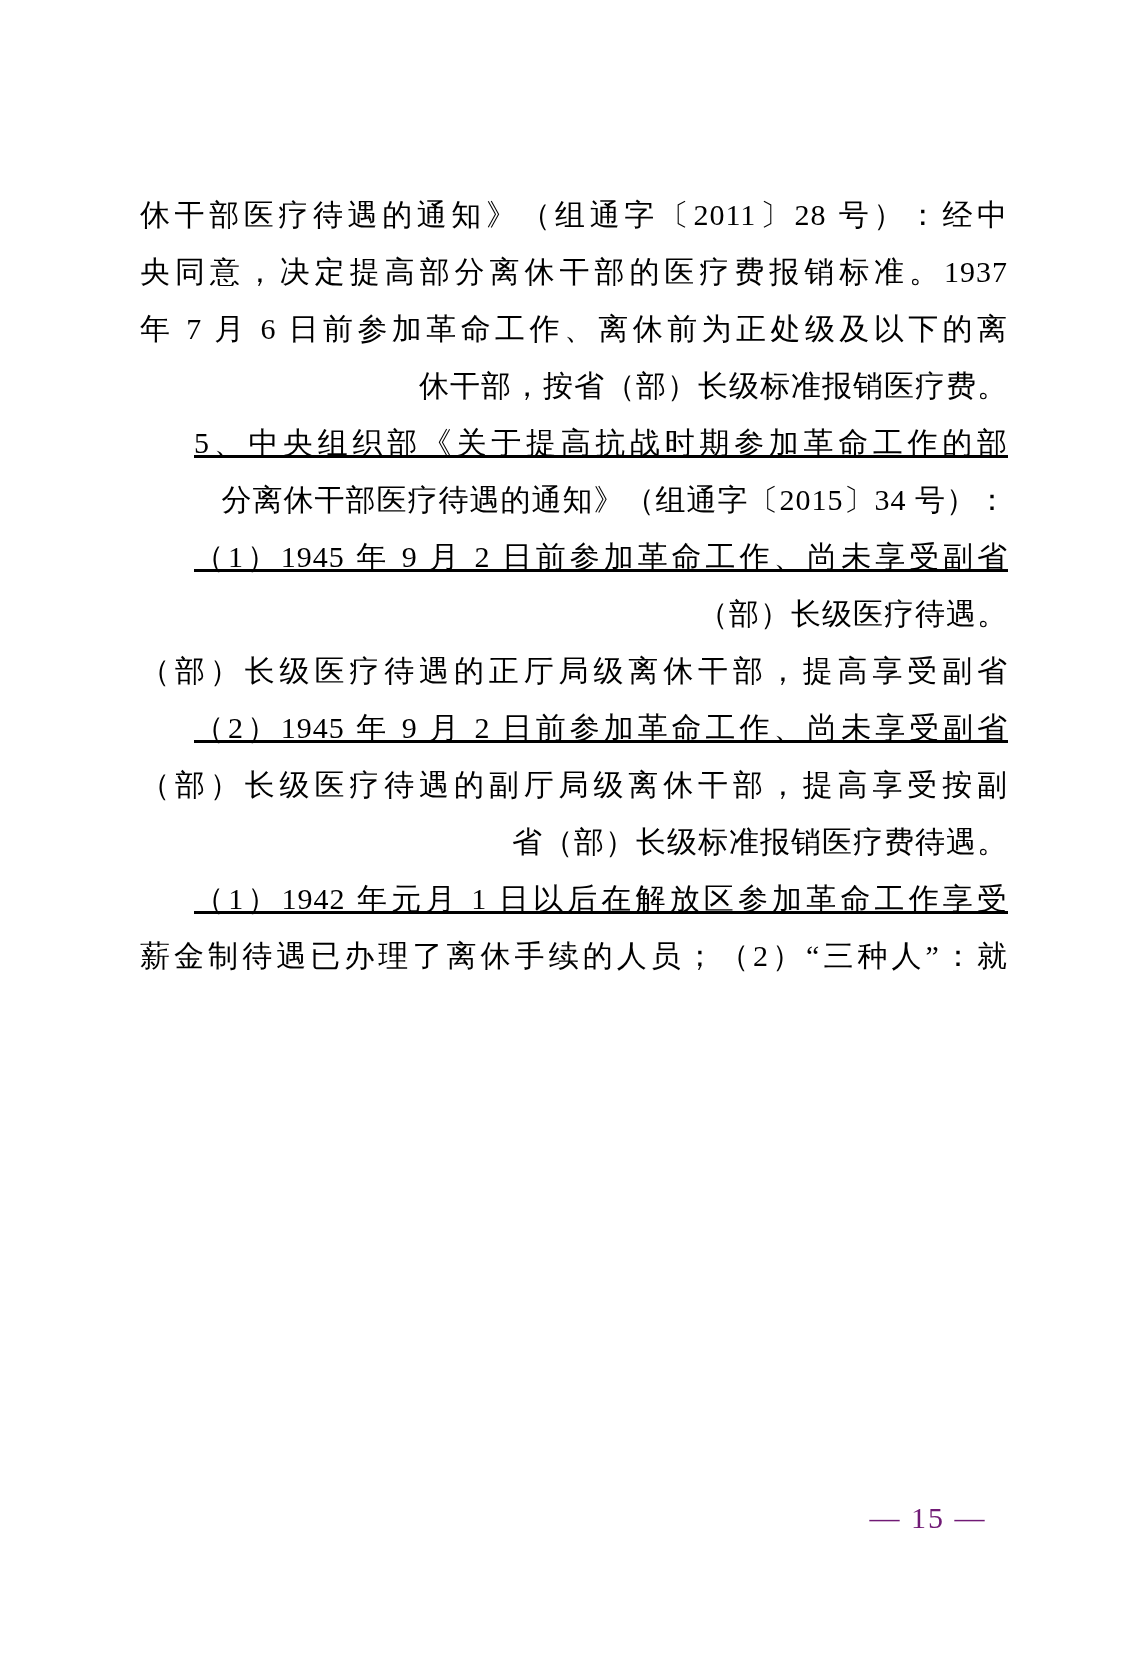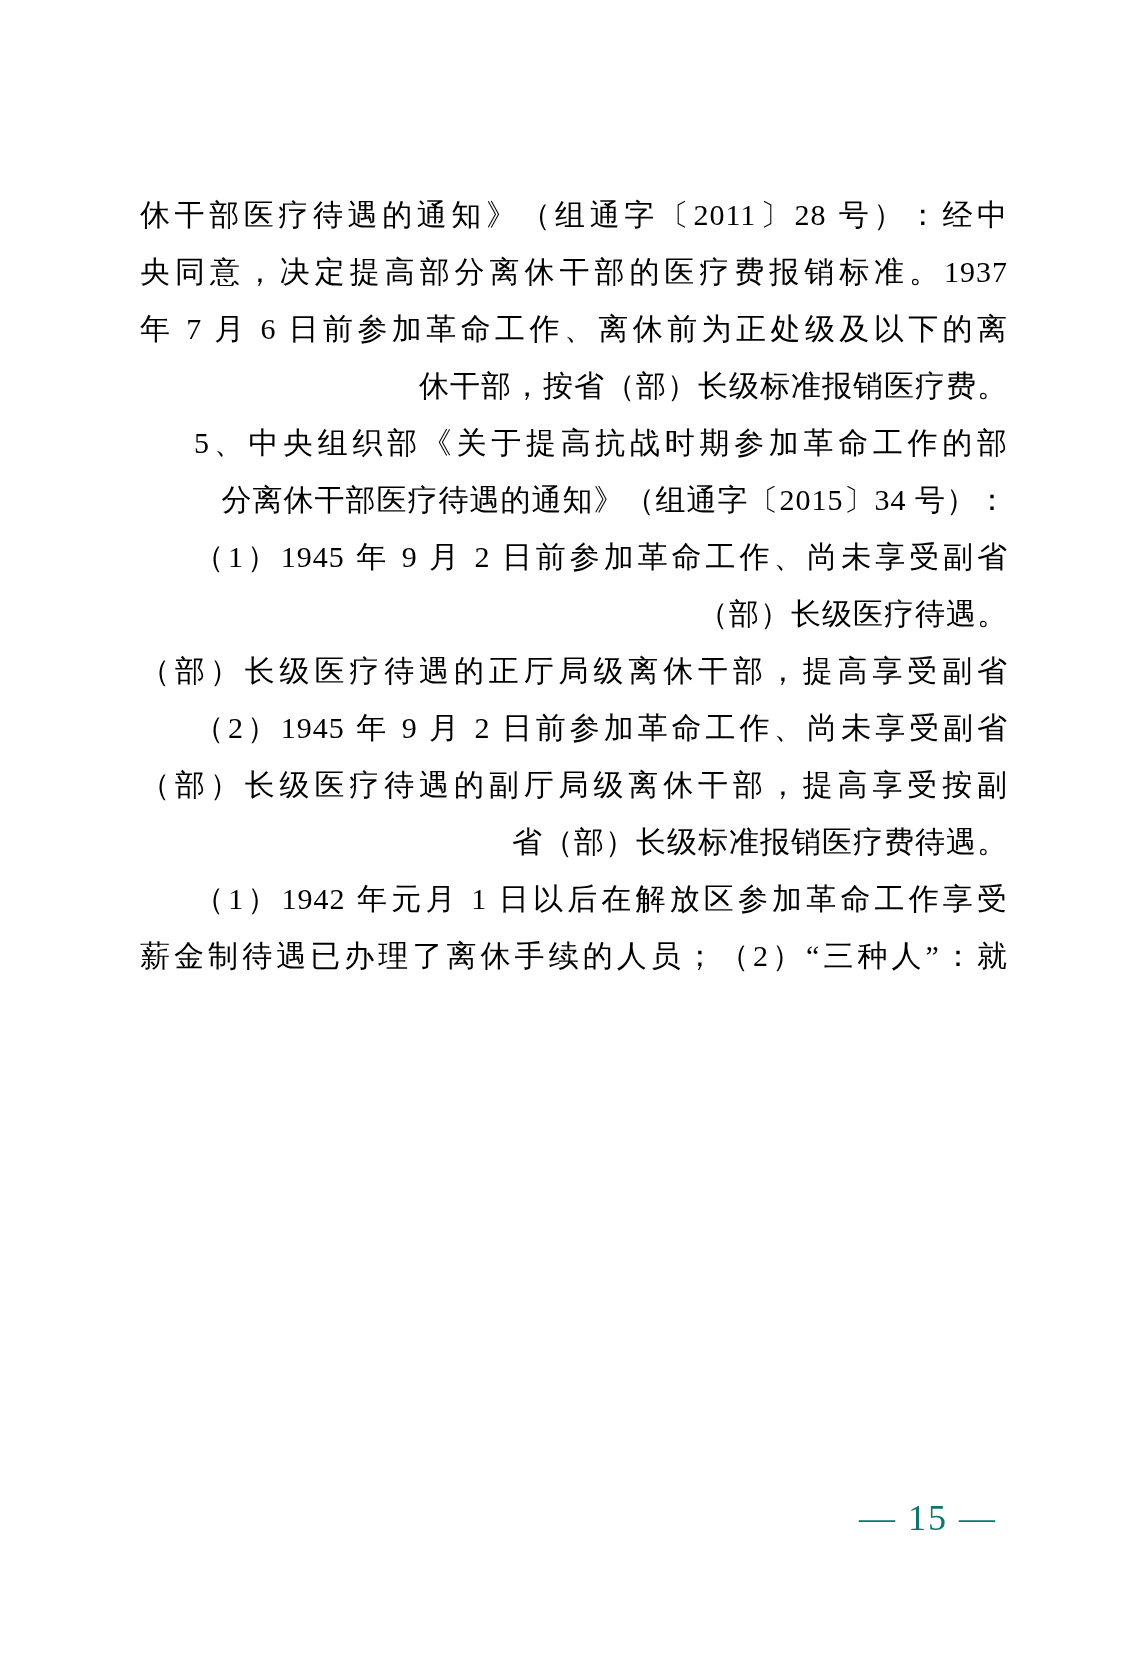--- a/index.html
+++ b/index.html
@@ -36,33 +36,34 @@
     text-align: justify;
     text-align-last: justify;
   }
   
   .line.end {
     text-align: right;
   }
   
   .line.indent {
     text-indent: 1.8em;
+    text-decoration: underline;
   }
   .page-footer {
     position: absolute;
     left: 848px;
     top: 1498px;
     width: 160px;
     text-align: center;
   }
   .page-number {
-    font-size: 36px;
+    font-size: 30px;
     line-height: 40px;
     letter-spacing: 2px;
-    color: #0f766e;
+    color: #701a75;
   }
 </style>
 </head>
 <body>
 
 <div class="page">
 
   <main class="text-block">
     <p class="line fill">休干部医疗待遇的通知》（组通字〔2011〕28 号）：经中</p>
     <p class="line fill">央同意，决定提高部分离休干部的医疗费报销标准。1937</p>

